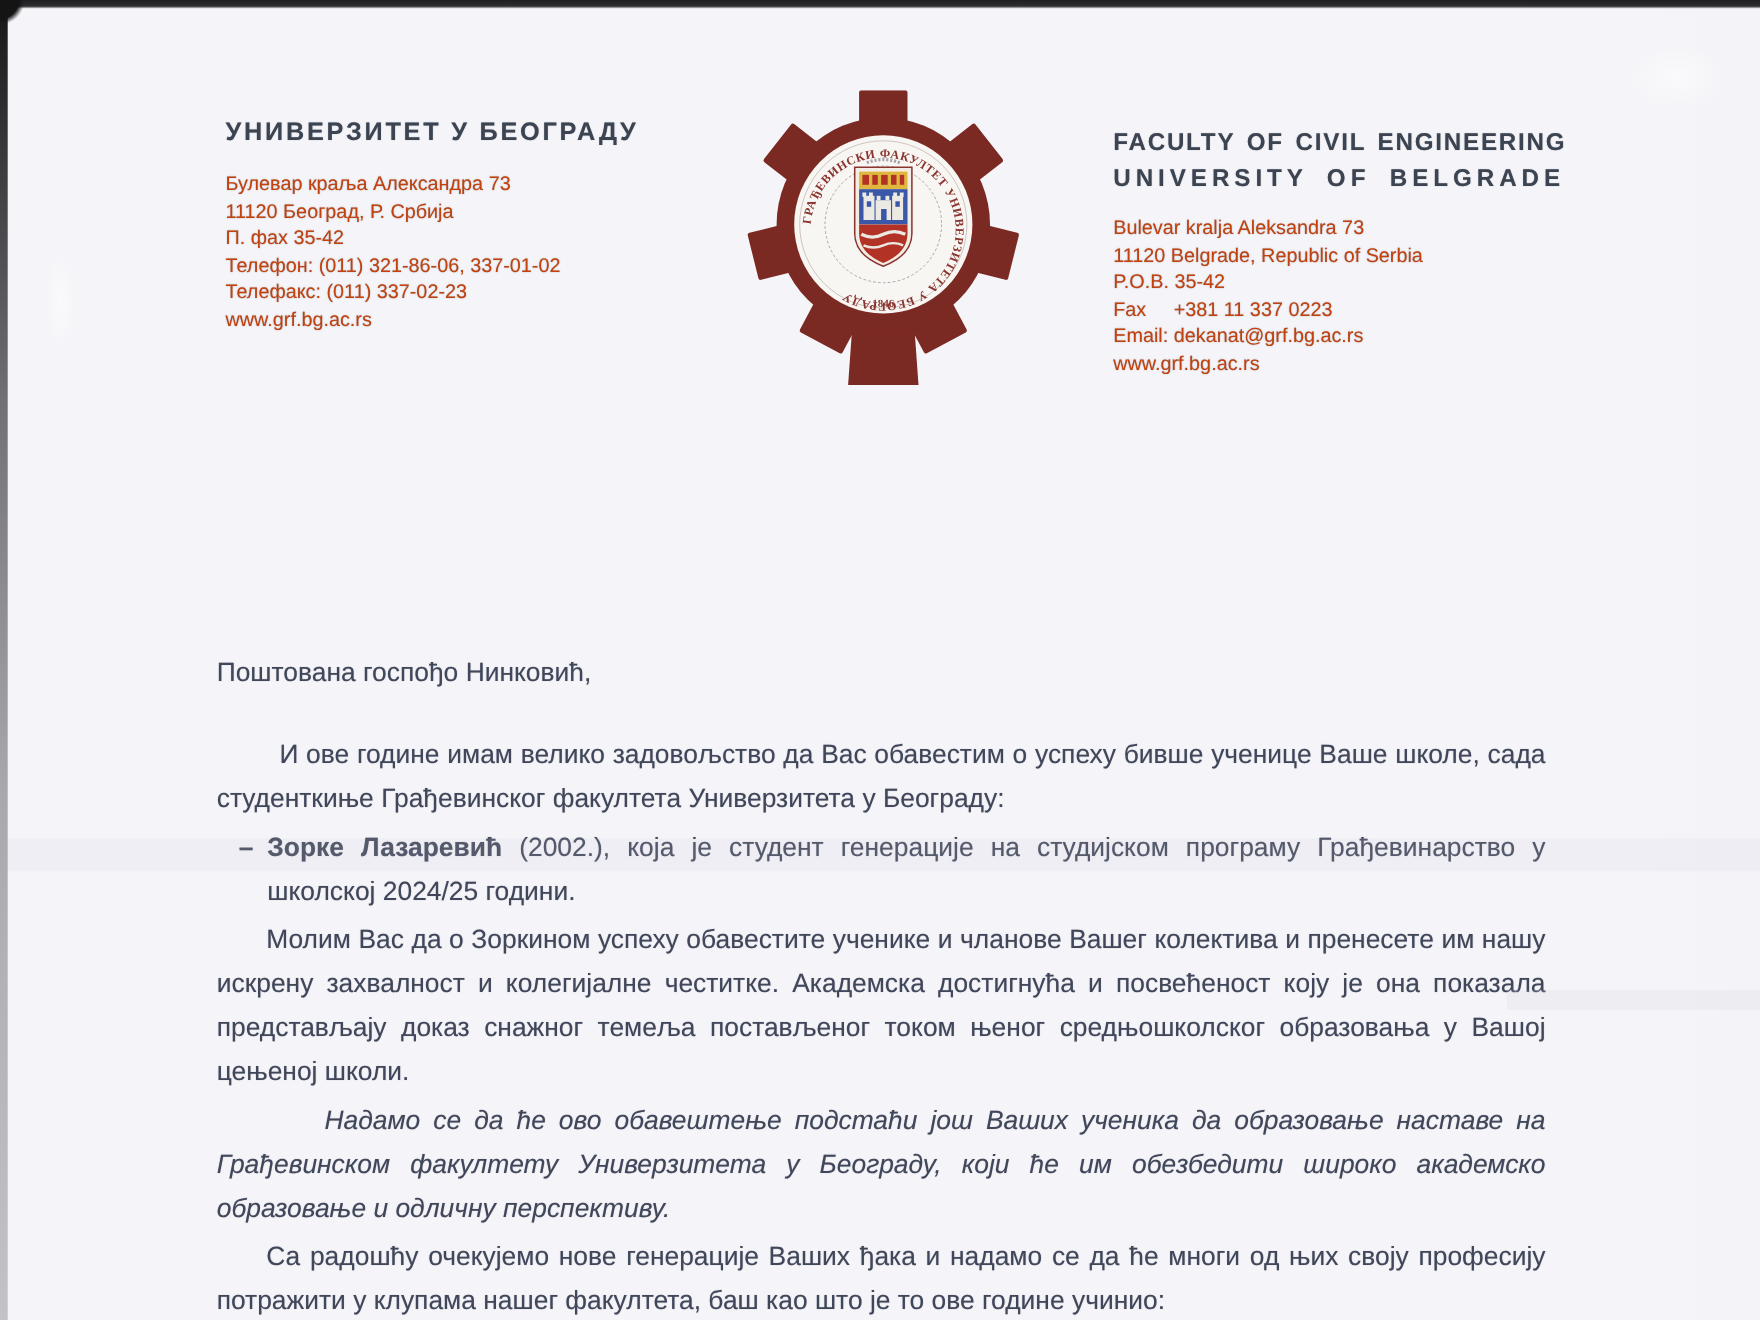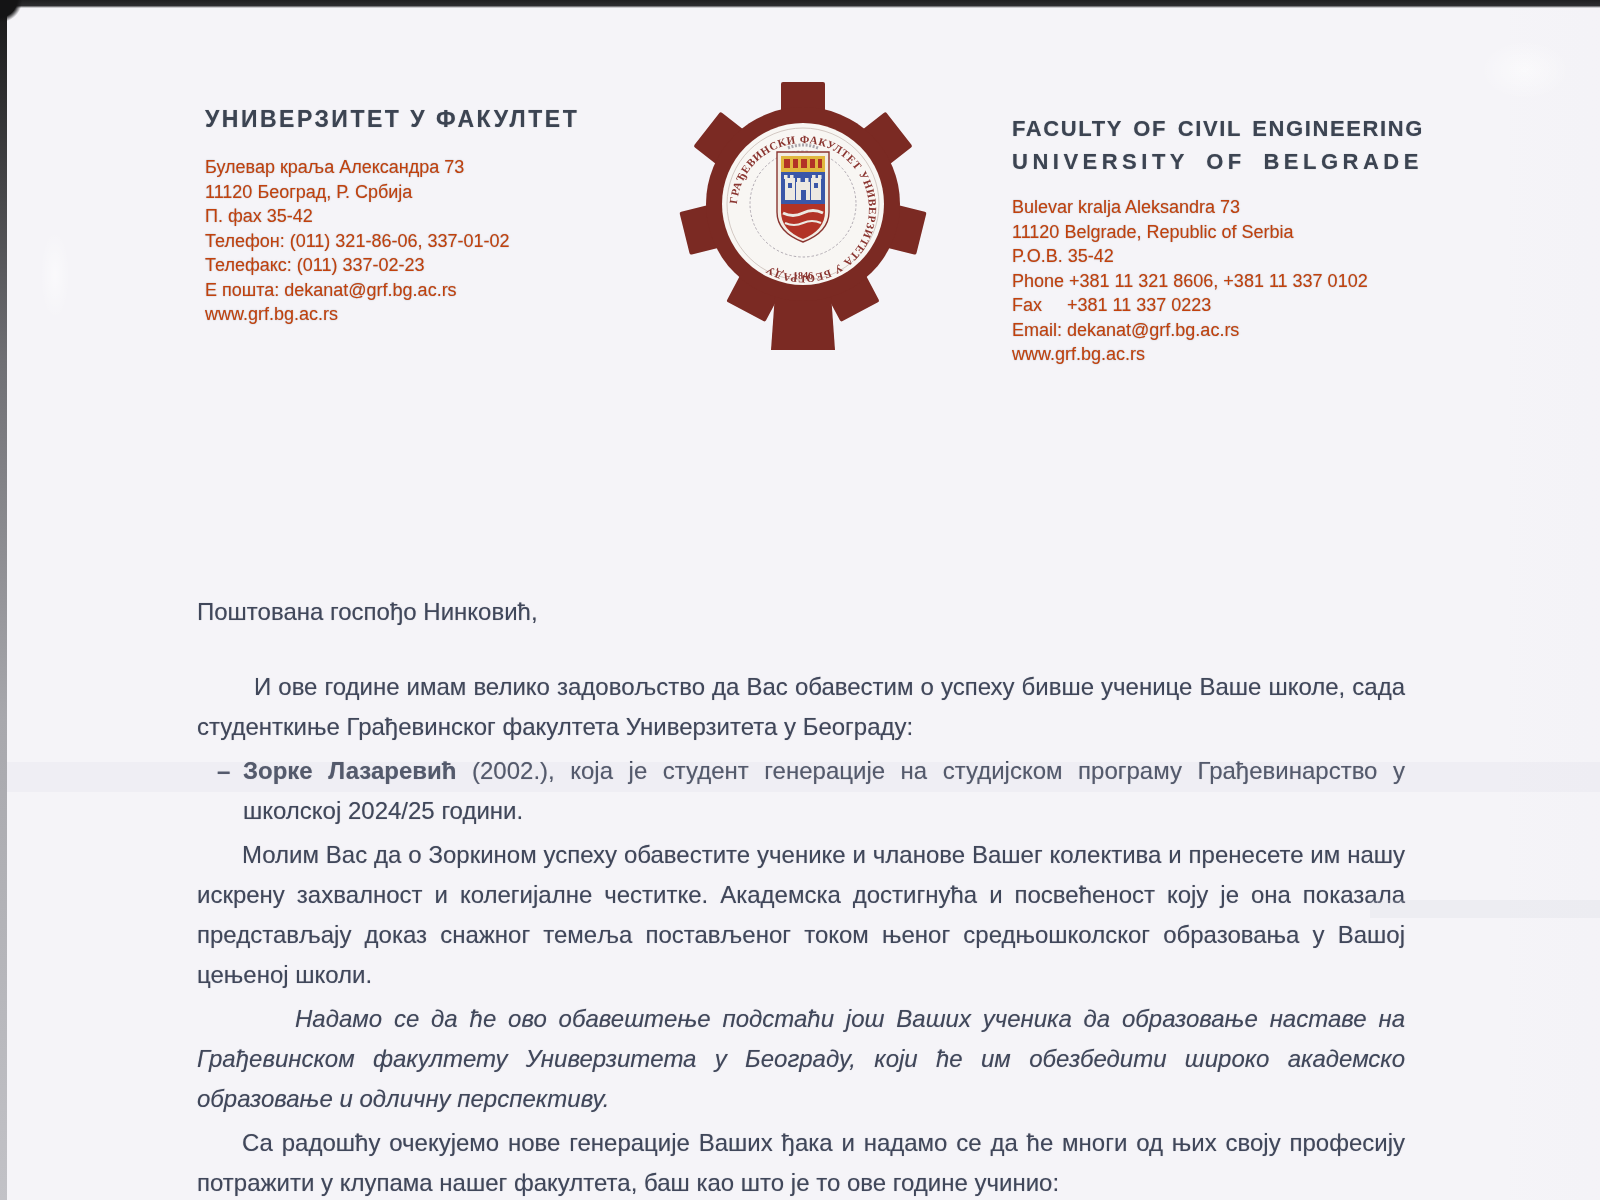--- a/index.html
+++ b/index.html
@@ -69,28 +69,27 @@
 <div class="scan-edge-right"></div>
 <div class="scan-band-1"></div>
 <div class="scan-band-2"></div>
 <div class="scan-blotch blotch-a"></div>
 <div class="scan-blotch blotch-b"></div>
 <div class="scan-edge-top"></div>
 <div class="scan-edge-left"></div>
 <div class="scan-corner-tl"></div>
 
 <div class="lh-block lh-sr">
-  <div class="lh-title t1">УНИВЕРЗИТЕТ У ФАКУЛТЕТ</div>
+  <div class="lh-title t1">УНИВЕРЗИТЕТ У БЕОГРАДУ</div>
   <div class="lh-addr">
     <div>Булевар краља Александра 73</div>
     <div>11120  Београд, Р. Србија</div>
     <div>П. фах 35-42</div>
     <div>Телефон: (011) 321-86-06, 337-01-02</div>
     <div>Телефакс: (011) 337-02-23</div>
-    <div>Е пошта: dekanat@grf.bg.ac.rs</div>
     <div>www.grf.bg.ac.rs</div>
   </div>
 </div>
 
 <div class="seal-wrap">
   <svg width="254" height="282" viewBox="0 0 254 282">
 
     <g fill="#7b2a23">
       <g transform="translate(127,122)">
         <rect x="-22" y="-122" width="44" height="36" rx="2" transform="rotate(0)"></rect>
@@ -155,21 +154,20 @@
   </svg>
 </div>
 
 <div class="lh-block lh-en">
   <div class="lh-title t2">FACULTY OF CIVIL ENGINEERING</div>
   <div class="lh-title t1">UNIVERSITY OF BELGRADE</div>
   <div class="lh-addr">
     <div>Bulevar kralja Aleksandra 73</div>
     <div>11120  Belgrade, Republic of Serbia</div>
     <div>P.O.B. 35-42</div>
-    <div>Phone +381 11 321 8606, +381 11 337 0102</div>
     <div>Fax&nbsp;&nbsp;&nbsp;&nbsp;&nbsp;+381 11 337 0223</div>
     <div>Email: dekanat@grf.bg.ac.rs</div>
     <div>www.grf.bg.ac.rs</div>
   </div>
 </div>
 
 <div class="letter">
   <p class="salutation">Поштована госпођо Нинковић,</p>
   <p class="para-1">И ове године имам велико задовољство да Вас обавестим о успеху бивше ученице Ваше школе, сада студенткиње Грађевинског факултета Универзитета у Београду:</p>
   <p class="bullet-item">

